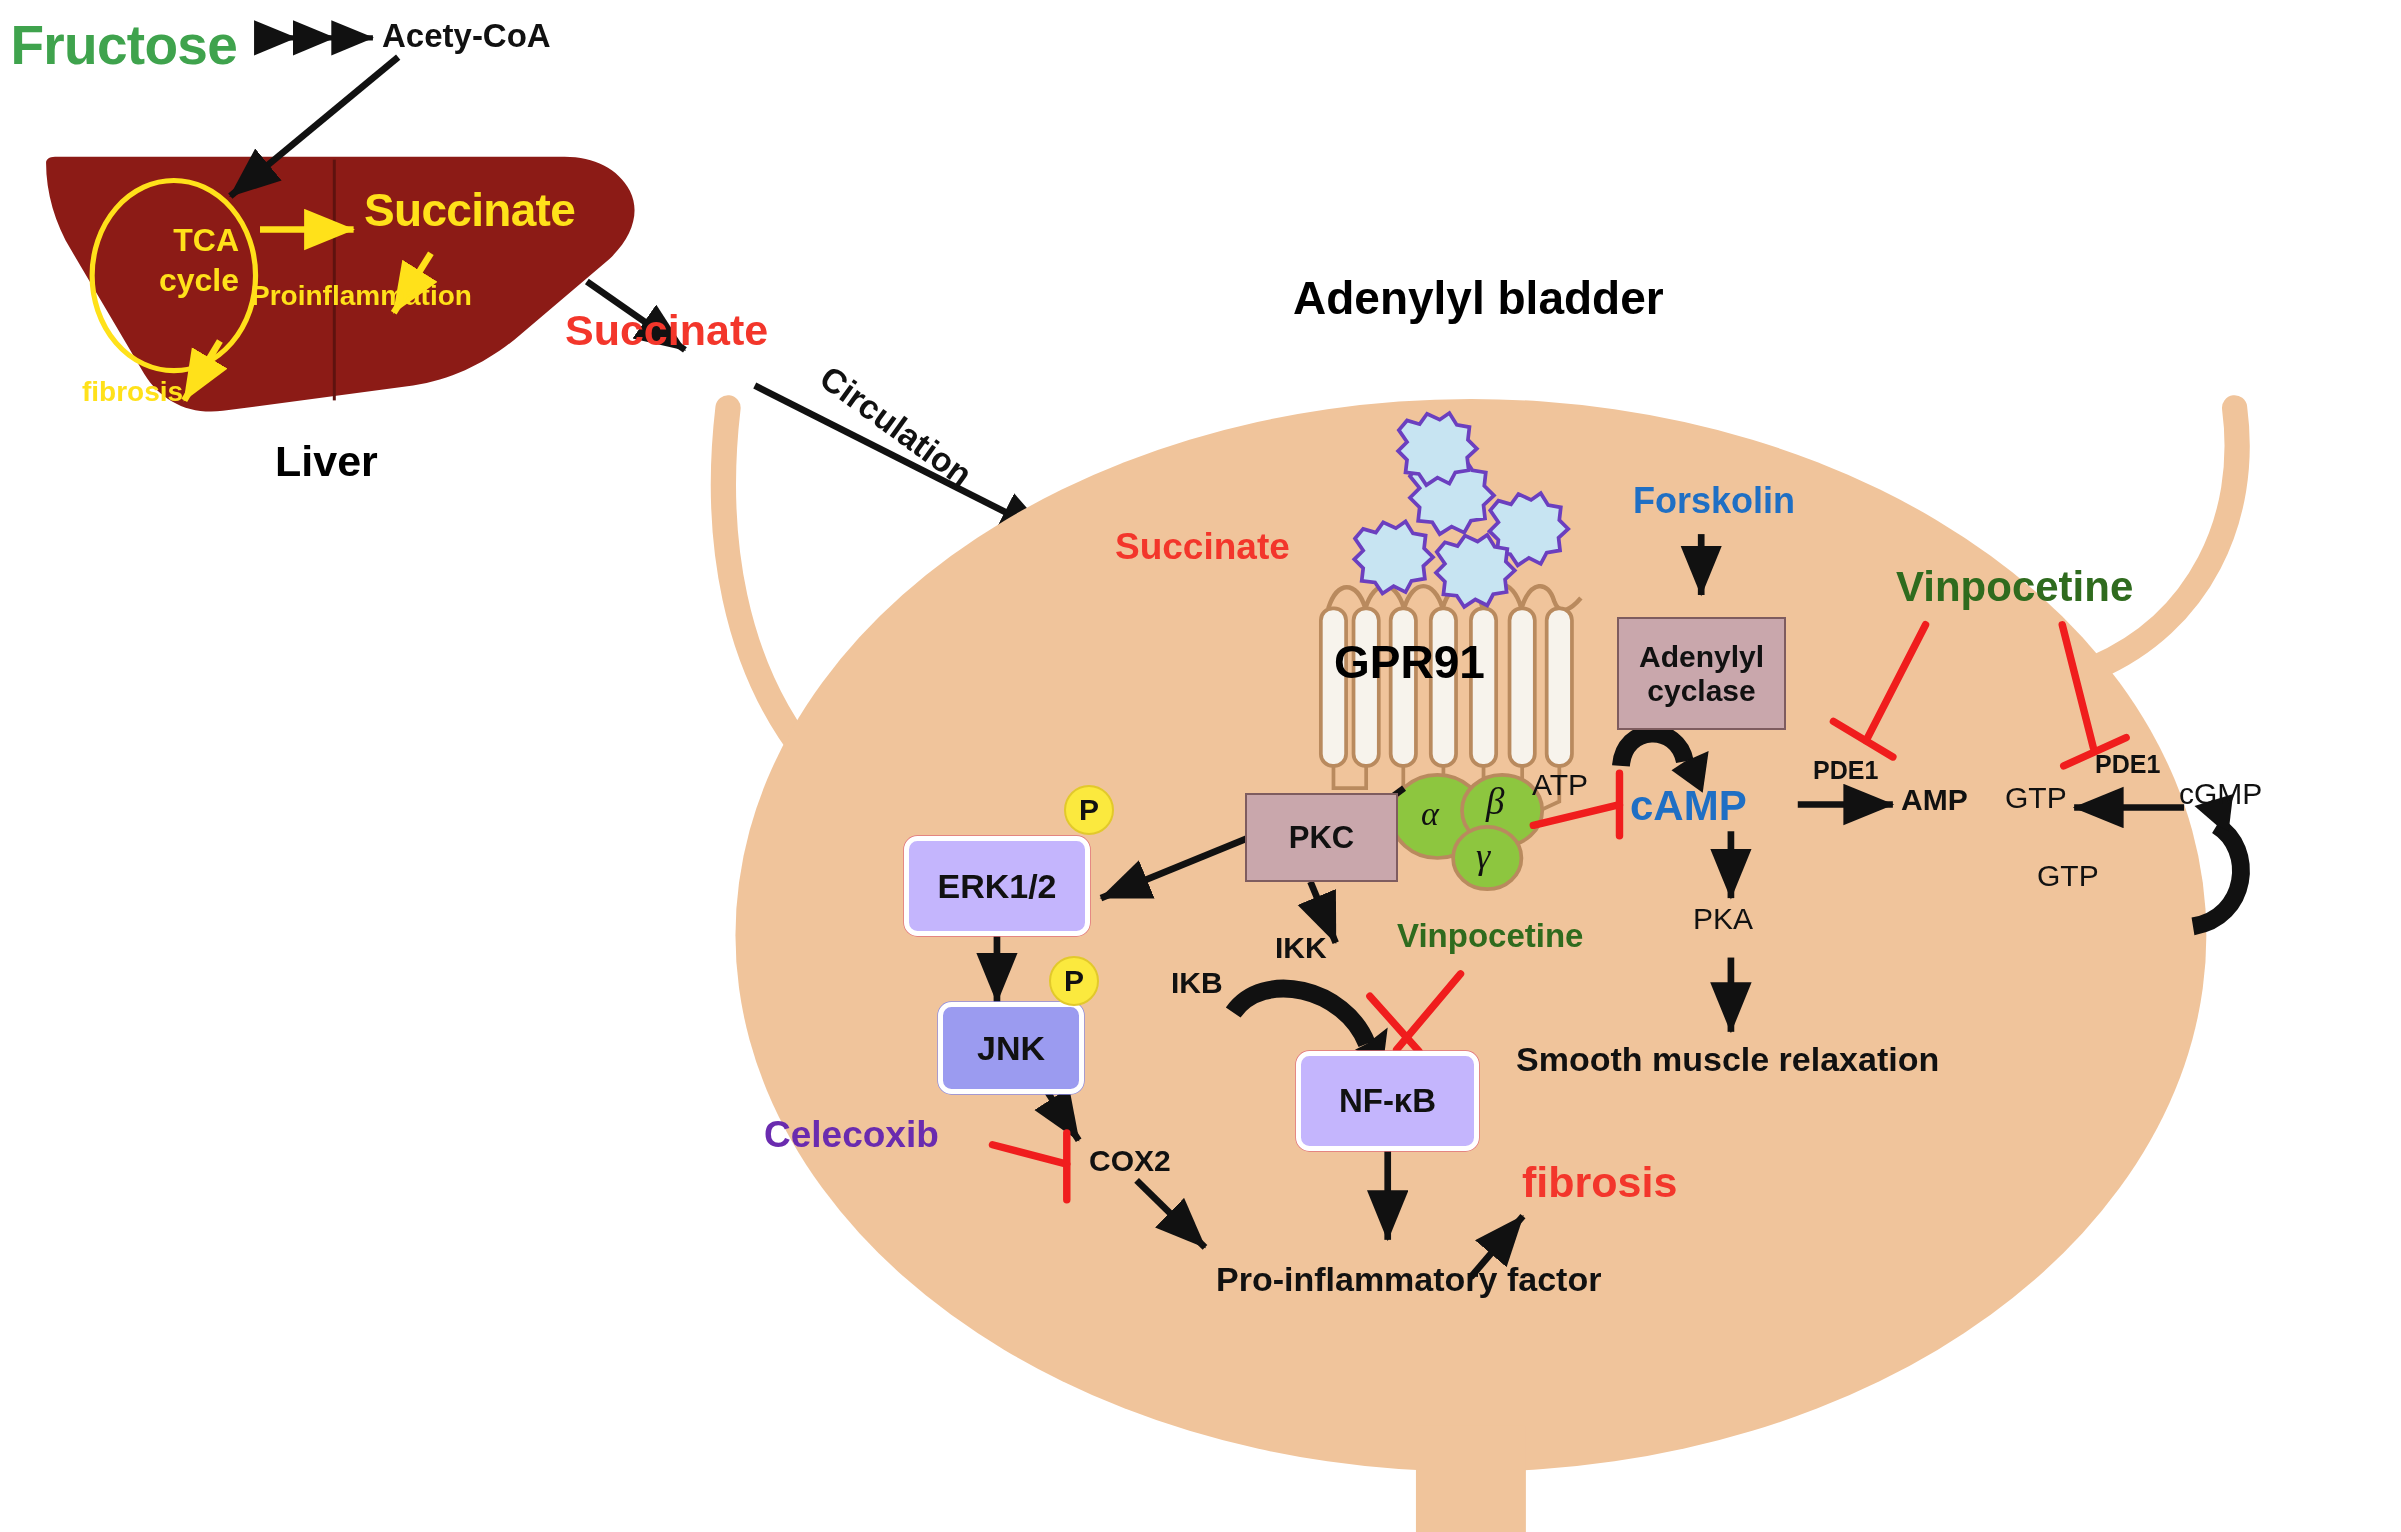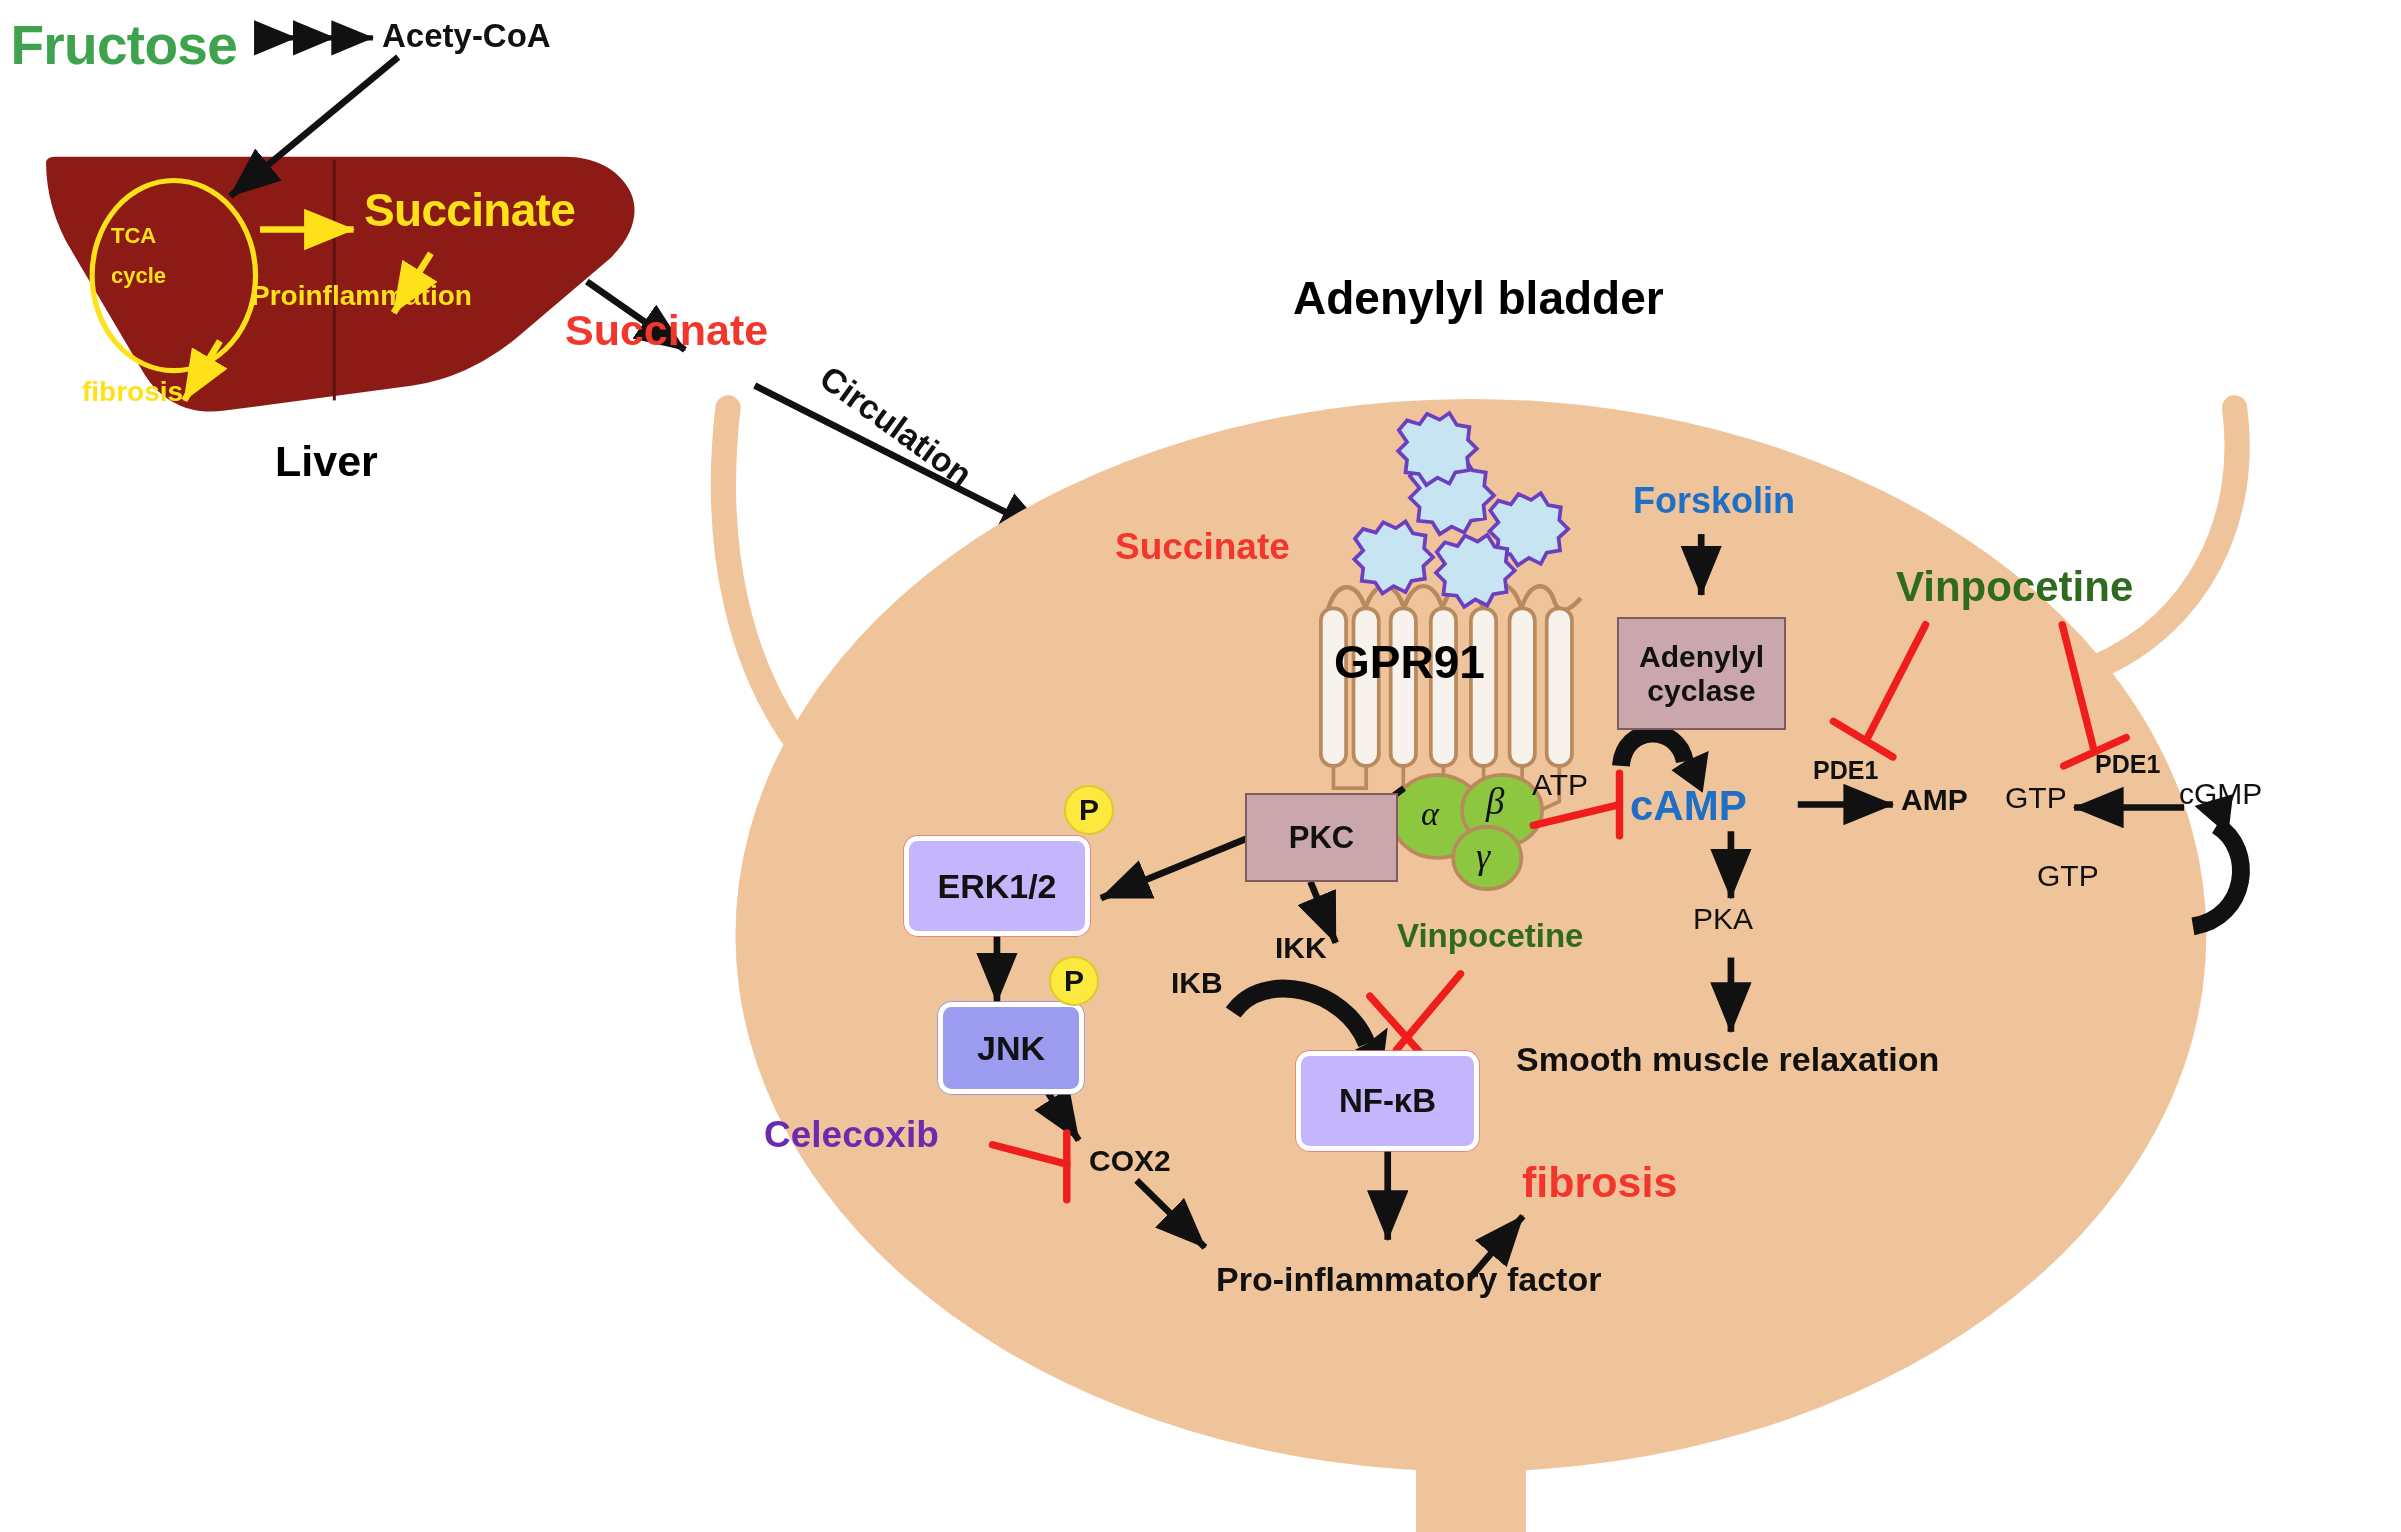--- a/index.html
+++ b/index.html
@@ -8,21 +8,21 @@
   #stage{position:absolute;left:0;top:14px;width:2401px;height:1532px;}
   svg.layer{position:absolute;left:0;top:0;width:2401px;height:1532px;overflow:visible;}
   .lbl{position:absolute;white-space:nowrap;line-height:1.06;}
 
   
   .t-fructose{color:#3FA34D;font-weight:bold;font-size:55px;letter-spacing:-0.7px;}
   .t-acetyl{color:#111111;font-weight:bold;font-size:33px;}
   .t-liver{color:#000000;font-weight:bold;font-size:43px;}
   .t-yellow-big{color:#FFE11A;font-weight:bold;font-size:46px;letter-spacing:-0.7px;}
   .t-yellow-mid{color:#FFE11A;font-weight:600;font-size:28px;}
-  .t-yellow-small{color:#FFE11A;font-weight:600;font-size:22px;text-align:left;}
+  .t-yellow-small{color:#FFE11A;font-weight:600;font-size:32px;text-align:right;}
   .t-succ-red{color:#F3362B;font-weight:bold;font-size:43px;}
   .t-succ-red-sm{color:#F3362B;font-weight:bold;font-size:37px;}
   .t-circulation{color:#111;font-weight:bold;font-size:34px;}
   .t-bladder{color:#000;font-weight:bold;font-size:46px;}
   .t-forskolin{color:#1F6FC4;font-weight:bold;font-size:36px;}
   .t-camp{color:#1F6FC4;font-weight:bold;font-size:42px;}
   .t-vinpo{color:#2F6B1E;font-weight:bold;font-size:42px;}
   .t-vinpo-sm{color:#2F6B1E;font-weight:bold;font-size:33px;}
   .t-celecoxib{color:#6A2BAF;font-weight:bold;font-size:37px;}
   .t-fibrosis{color:#F3362B;font-weight:bold;font-size:43px;}

